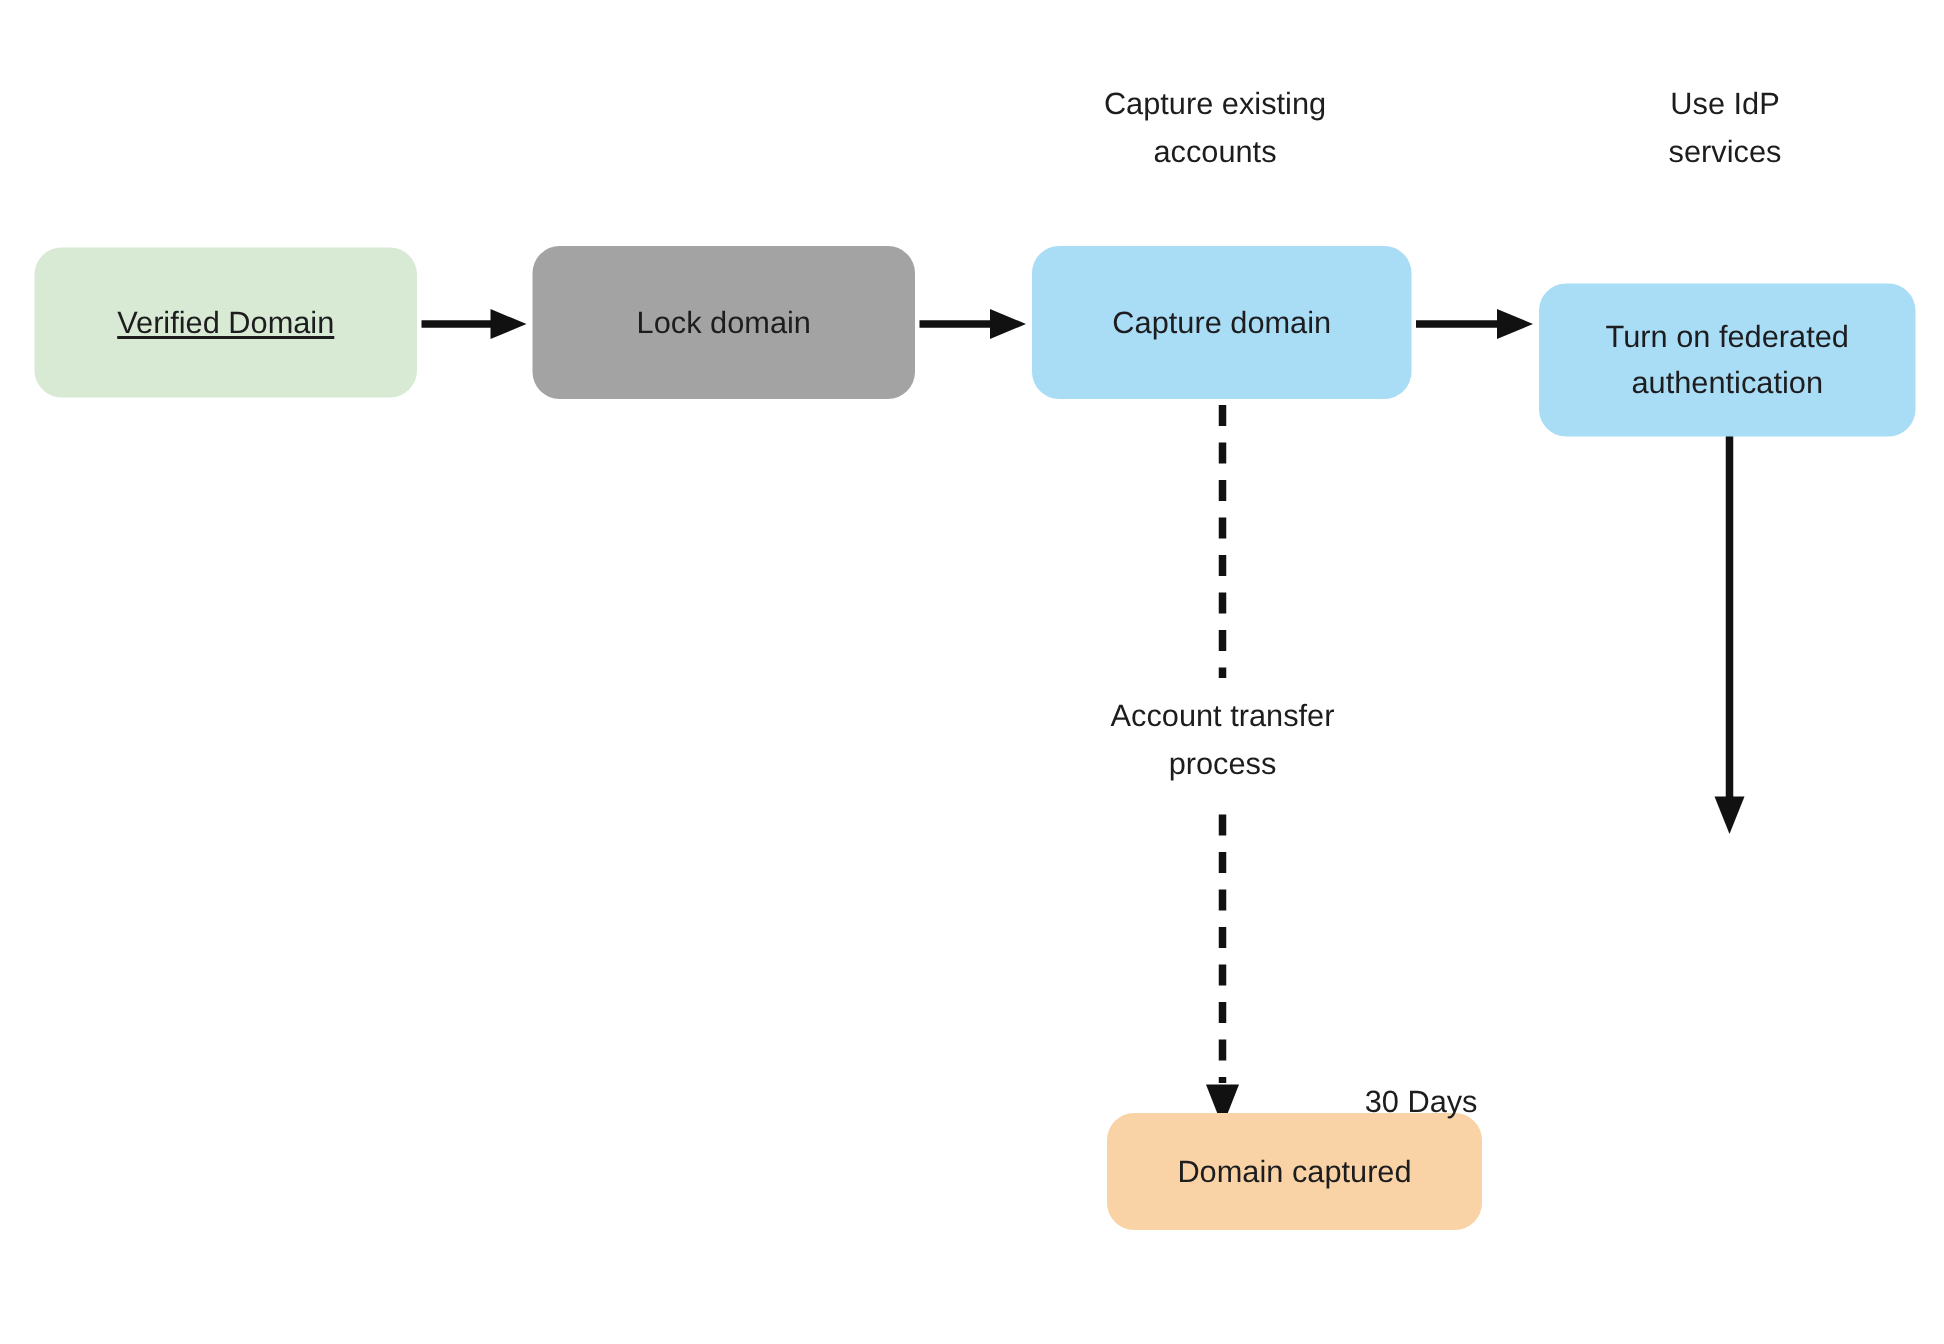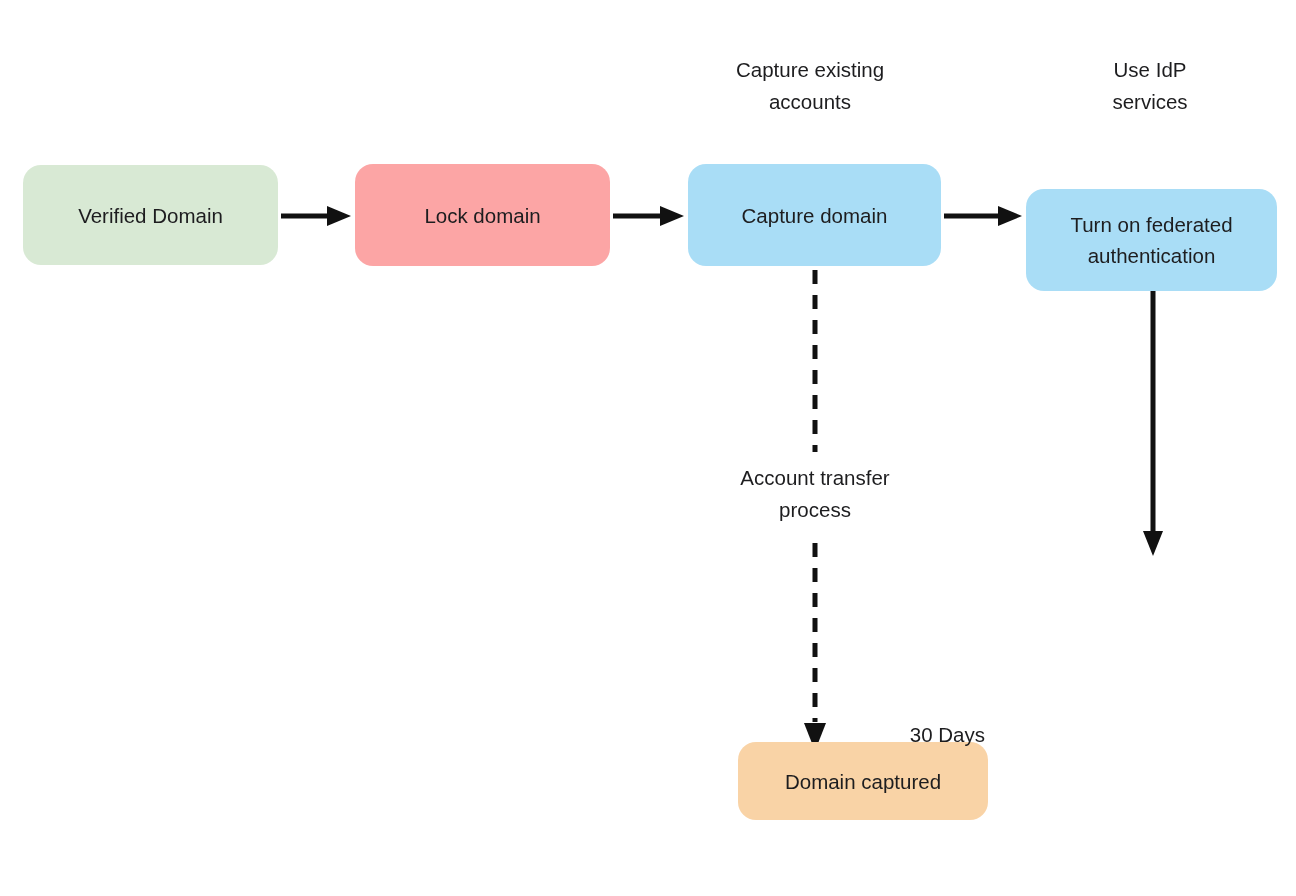--- a/index.html
+++ b/index.html
@@ -96,23 +96,23 @@
       <polygon class="arrow-head" points="1153,556 1143,531 1163,531"></polygon>
     </g>
 
     <g>
       <line class="arrow-stroke dashed" x1="815" y1="270" x2="815" y2="452"></line>
       <line class="arrow-stroke dashed" x1="815" y1="543" x2="815" y2="722"></line>
       <polygon class="arrow-head" points="815,751 804,723 826,723"></polygon>
     </g>
   </svg>
 
-  <div class="node n-verified" style="background-color: rgb(216, 233, 212);">Verified Domain</div>
+  <div class="node n-verified" style="background-color: rgb(216, 233, 212); text-decoration: underline;">Verified Domain</div>
 
-  <div class="node n-lock" style="background-color: #fca5a5;">Lock domain</div>
+  <div class="node n-lock" style="background-color: #a3a3a3;">Lock domain</div>
 
   <div class="node n-capture" style="background-color: rgb(169, 221, 246);">Capture domain</div>
 
   <div class="node n-federated" style="background-color: rgb(169, 221, 246); margin-top: 25px;">Turn on federated authentication</div>
 
 
   <div class="node n-captured" style="background-color: rgb(249, 211, 166);">Domain captured</div>
 
 
   <div class="note note-capture">Capture existing

